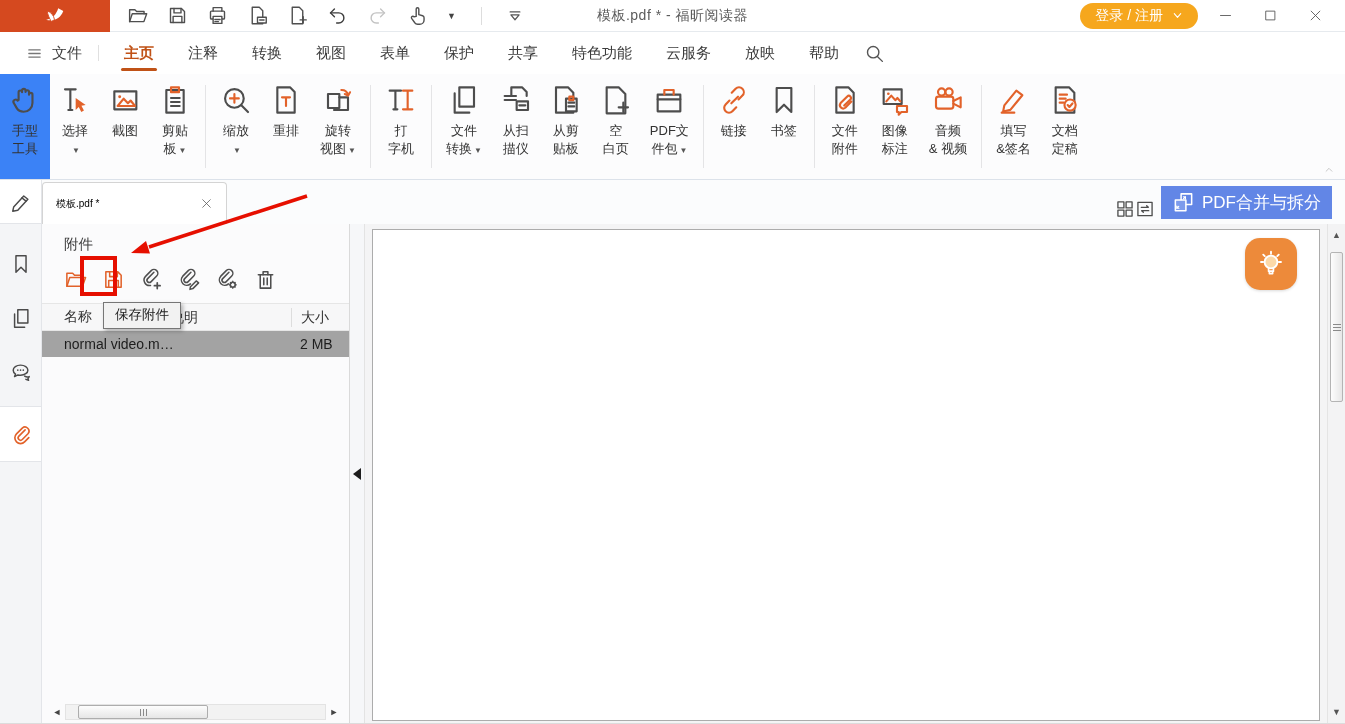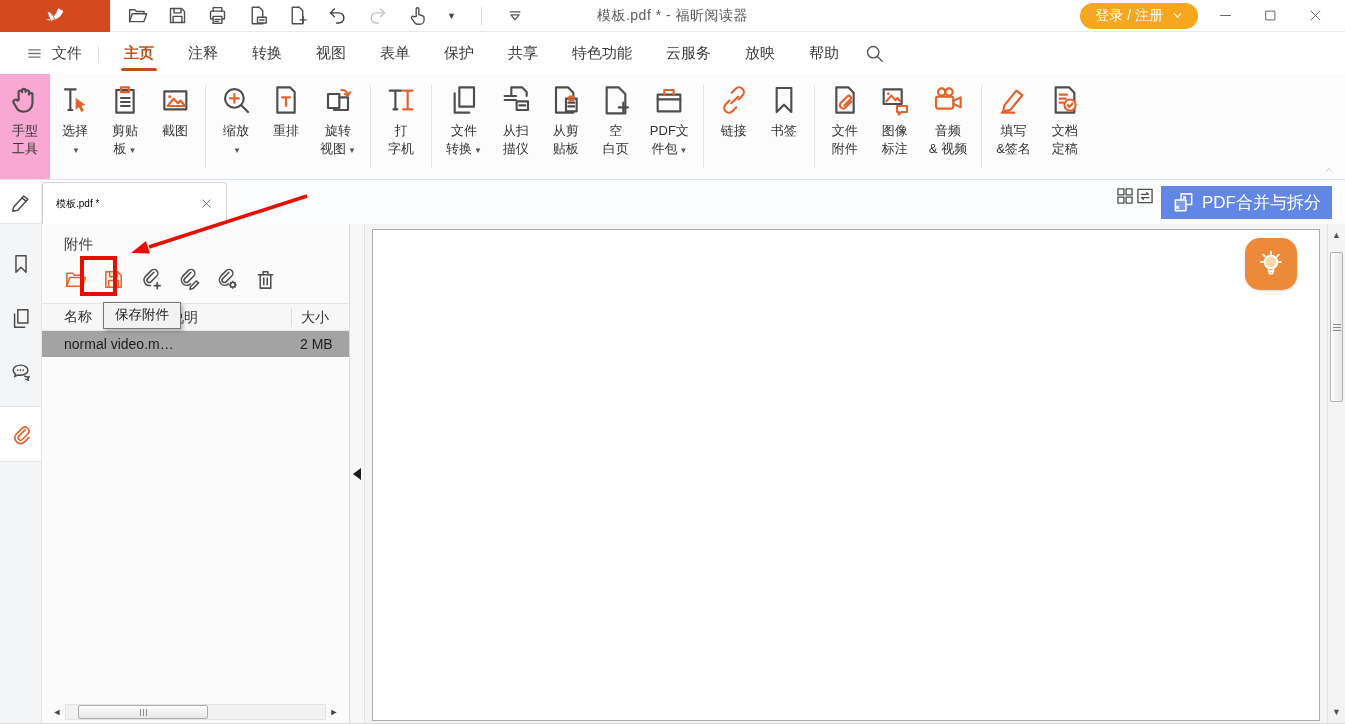--- a/index.html
+++ b/index.html
@@ -30,21 +30,21 @@
   .menu-file .icon { width:17px; height:17px; color:#777; }
   .menu-div { width:1px; background:#e0e0e0; margin:13px 8px; }
   .mtab { display:flex; align-items:center; padding:0 17px; cursor:pointer; position:relative; }
   .mtab.active { color:#C05217; font-weight:bold; }
   .mtab.active::after { content:""; position:absolute; left:14px; right:14px; bottom:3px; height:3px; background:#C05217; border-radius:2px; }
   .menu-search { width:21px; height:21px; color:#555; align-self:center; margin-left:8px; cursor:pointer; }
 
   
   .ribbon { height:106px; background:#FCFCFD; border-bottom:1px solid #DCE2EA; display:flex; align-items:stretch; position:relative; }
   .ritem { display:flex; flex-direction:column; align-items:center; padding:9px 9px 4px; cursor:pointer; }
-  .ritem.active { background:#f9a8d4; }
+  .ritem.active { background:#3b82f6; }
   .ricon { width:32px; height:34px; color:#4d4d4d; }
   .rlabel { font-size:13px; line-height:17.5px; color:#333; text-align:center; margin-top:5px; white-space:nowrap; }
   .arr { font-size:8px; color:#555; margin-left:2px; }
   .rsep { width:1px; background:#E4E4E6; margin:11px 5px; flex:none; }
   .ribbon-collapse { position:absolute; right:9px; bottom:4px; width:14px; height:10px; color:#bdbdbd; cursor:pointer; }
 
   
   .content-row { display:flex; height:543px; }
   .sidebar { width:42px; background:#F4F5F7; border-right:1px solid #E3E5E9; display:flex; flex-direction:column; align-items:stretch; flex:none; }
   .sb-item { height:48px; display:flex; align-items:center; justify-content:center; color:#4a4a4a; cursor:pointer; }
@@ -53,21 +53,21 @@
   .sb-item.active { height:56px; background:#fff; border-top:1px solid #E3E5E9; border-bottom:1px solid #E3E5E9; color:#E2622A; }
   .sb-gap { height:16px; } .sb-gap-s { height:6px; } .sb-gap-m { height:10px; }
 
   .main-col { flex:1; display:flex; flex-direction:column; min-width:0; }
 
   
   .tabstrip { height:44px; background:#FBFCFD; display:flex; align-items:center; flex:none; }
   .doc-tab { width:185px; height:42px; margin-top:2px; background:#fff; border:1px solid #D4D4D4; border-bottom:none; border-radius:4px 4px 0 0; display:flex; align-items:center; padding:0 13px; cursor:pointer; }
   .doc-tab-label { color:#000000; font-size:10px; flex:1; }
   .tab-close { width:13px; height:13px; color:#555; cursor:pointer; }
-  .strip-icons { margin-left:auto; display:flex; align-items:flex-start; gap:0; }
+  .strip-icons { margin-left:auto; display:flex; align-items:flex-end; gap:0; }
   .strip-icons .icon { width:20px; height:20px; color:#4d4d4d; cursor:pointer; }
   .merge-btn { height:33px; background:#6286E6; border:none; color:#fff; font-size:17px; font-family:inherit; display:flex; align-items:center; gap:7px; padding:0 11px; margin-left:6px; margin-right:13px; cursor:pointer; }
   .merge-btn .icon { width:23px; height:23px; }
 
   
   .workrow { flex:1; display:flex; min-height:0; }
   .attach-panel { width:308px; background:#FBFBFC; border-right:1px solid #DADADA; position:relative; flex:none; }
   .ap-title { padding:11px 0 0 22px; font-size:14.5px; color:#3f3f3f; }
   .ap-toolbar { display:flex; align-items:center; gap:15px; padding:14px 0 12px 22px; }
   .ap-toolbar .icon { width:23px; height:23px; color:#4f4f4f; cursor:pointer; }
@@ -258,41 +258,41 @@
         </svg>
       </span>
     <div class="rlabel">
         <div class="rl1">选择</div>
         <div><span class="rl2"></span><span class="arr">▼</span></div>
       </div>
   </div>
     <div class="ritem">
     <span class="icon ricon">
         <svg viewBox="0 0 24 24" fill="none" stroke="currentColor" stroke-width="1.6" stroke-linecap="round" stroke-linejoin="round">
+          <path d="M4 5.5h16.5v13.5H4z"></path>
+          <circle cx="8" cy="9.5" r="1.1" fill="#E2622A" stroke="none"></circle>
+          <path d="M6.5 16.5l4.5-5.5 3.2 3.4 2-2 3.3 4.1z" stroke="#E2622A"></path>
+        </svg>
+      </span>
+    <div class="rlabel">
+        <div class="rl1">截图</div>
+        <div><span class="rl2"></span></div>
+      </div>
+  </div>
+    <div class="ritem">
+    <span class="icon ricon">
+        <svg viewBox="0 0 24 24" fill="none" stroke="currentColor" stroke-width="1.6" stroke-linecap="round" stroke-linejoin="round">
           <rect x="5.5" y="4.5" width="13" height="17"></rect>
           <rect x="9" y="2.5" width="6" height="3.6" stroke="#E2622A"></rect>
           <path d="M9 10.5h6.5M9 13.5h6.5M9 16.5h6.5"></path>
         </svg>
       </span>
     <div class="rlabel">
         <div class="rl1">剪贴</div>
         <div><span class="rl2">板</span><span class="arr">▼</span></div>
-      </div>
-  </div>
-    <div class="ritem">
-    <span class="icon ricon">
-        <svg viewBox="0 0 24 24" fill="none" stroke="currentColor" stroke-width="1.6" stroke-linecap="round" stroke-linejoin="round">
-          <path d="M4 5.5h16.5v13.5H4z"></path>
-          <circle cx="8" cy="9.5" r="1.1" fill="#E2622A" stroke="none"></circle>
-          <path d="M6.5 16.5l4.5-5.5 3.2 3.4 2-2 3.3 4.1z" stroke="#E2622A"></path>
-        </svg>
-      </span>
-    <div class="rlabel">
-        <div class="rl1">截图</div>
-        <div><span class="rl2"></span></div>
       </div>
   </div>
     <div class="rsep"></div>
     <div class="ritem">
     <span class="icon ricon">
         <svg viewBox="0 0 24 24" fill="none" stroke="currentColor" stroke-width="1.6" stroke-linecap="round" stroke-linejoin="round">
           <circle cx="10.8" cy="10.8" r="7"></circle>
           <path d="M16 16l5 5"></path>
           <path d="M7.5 10.8h6.6M10.8 7.5v6.6" stroke="#E2622A"></path>
         </svg>

